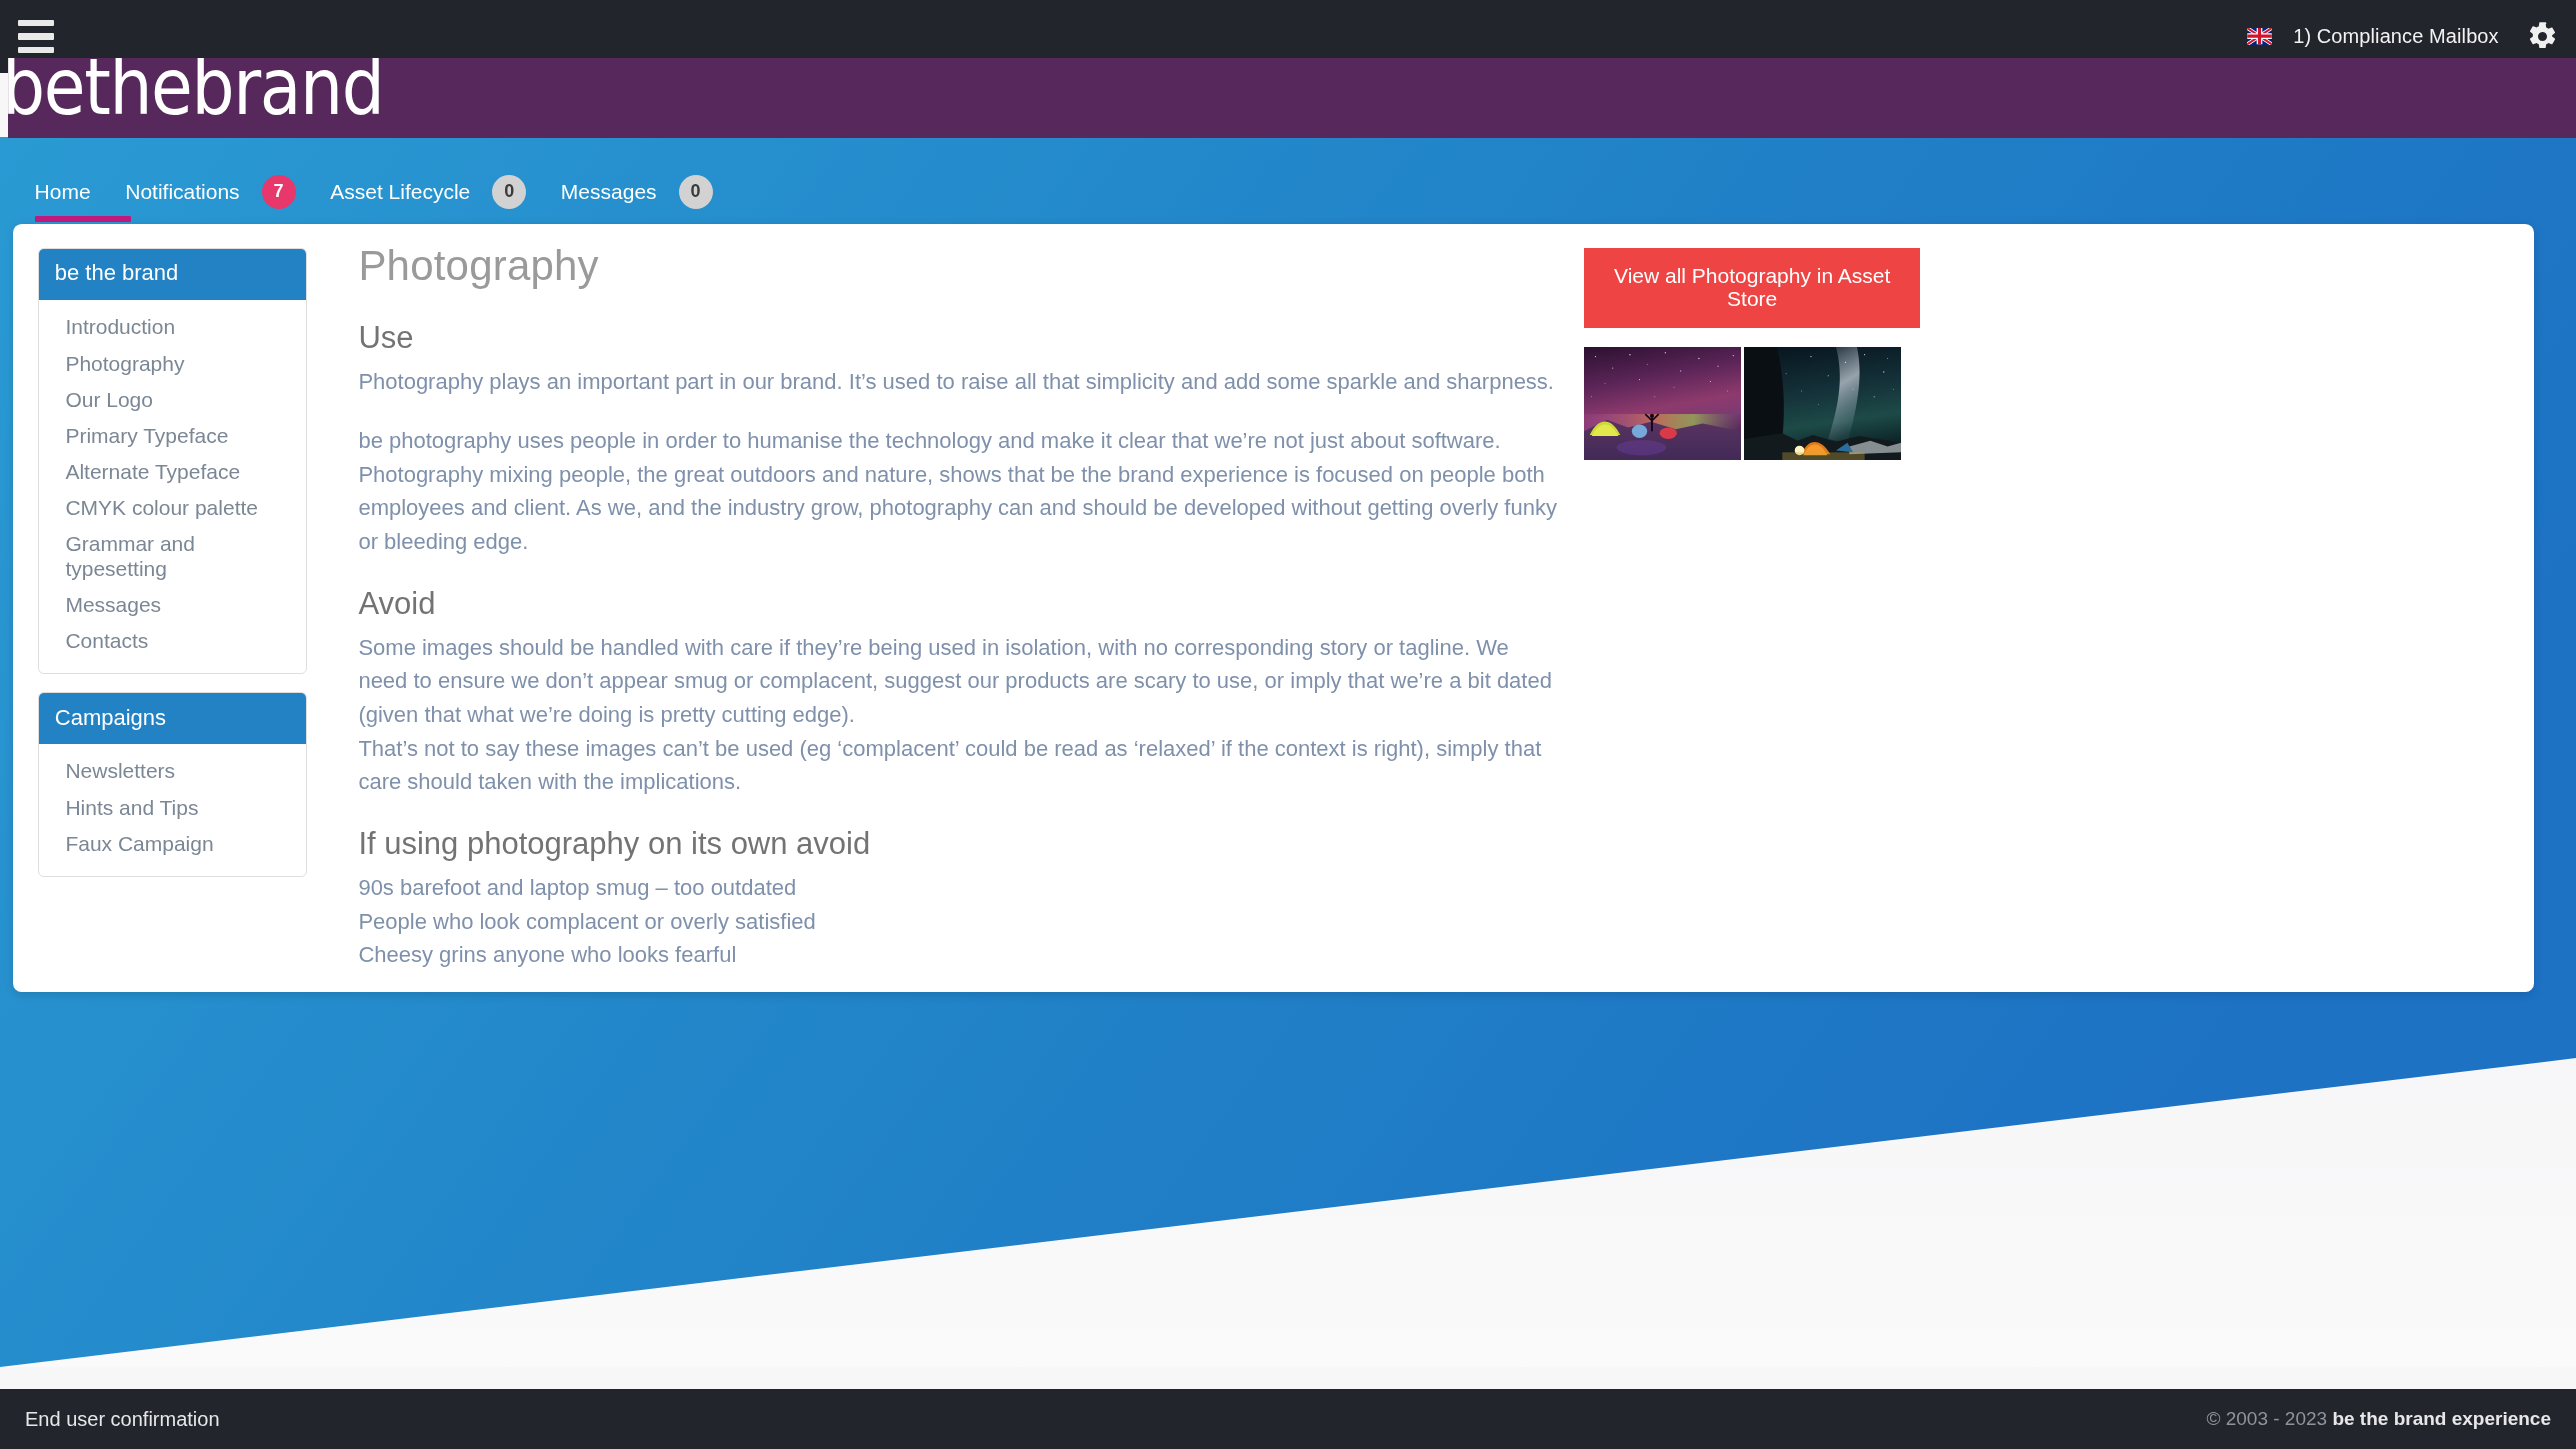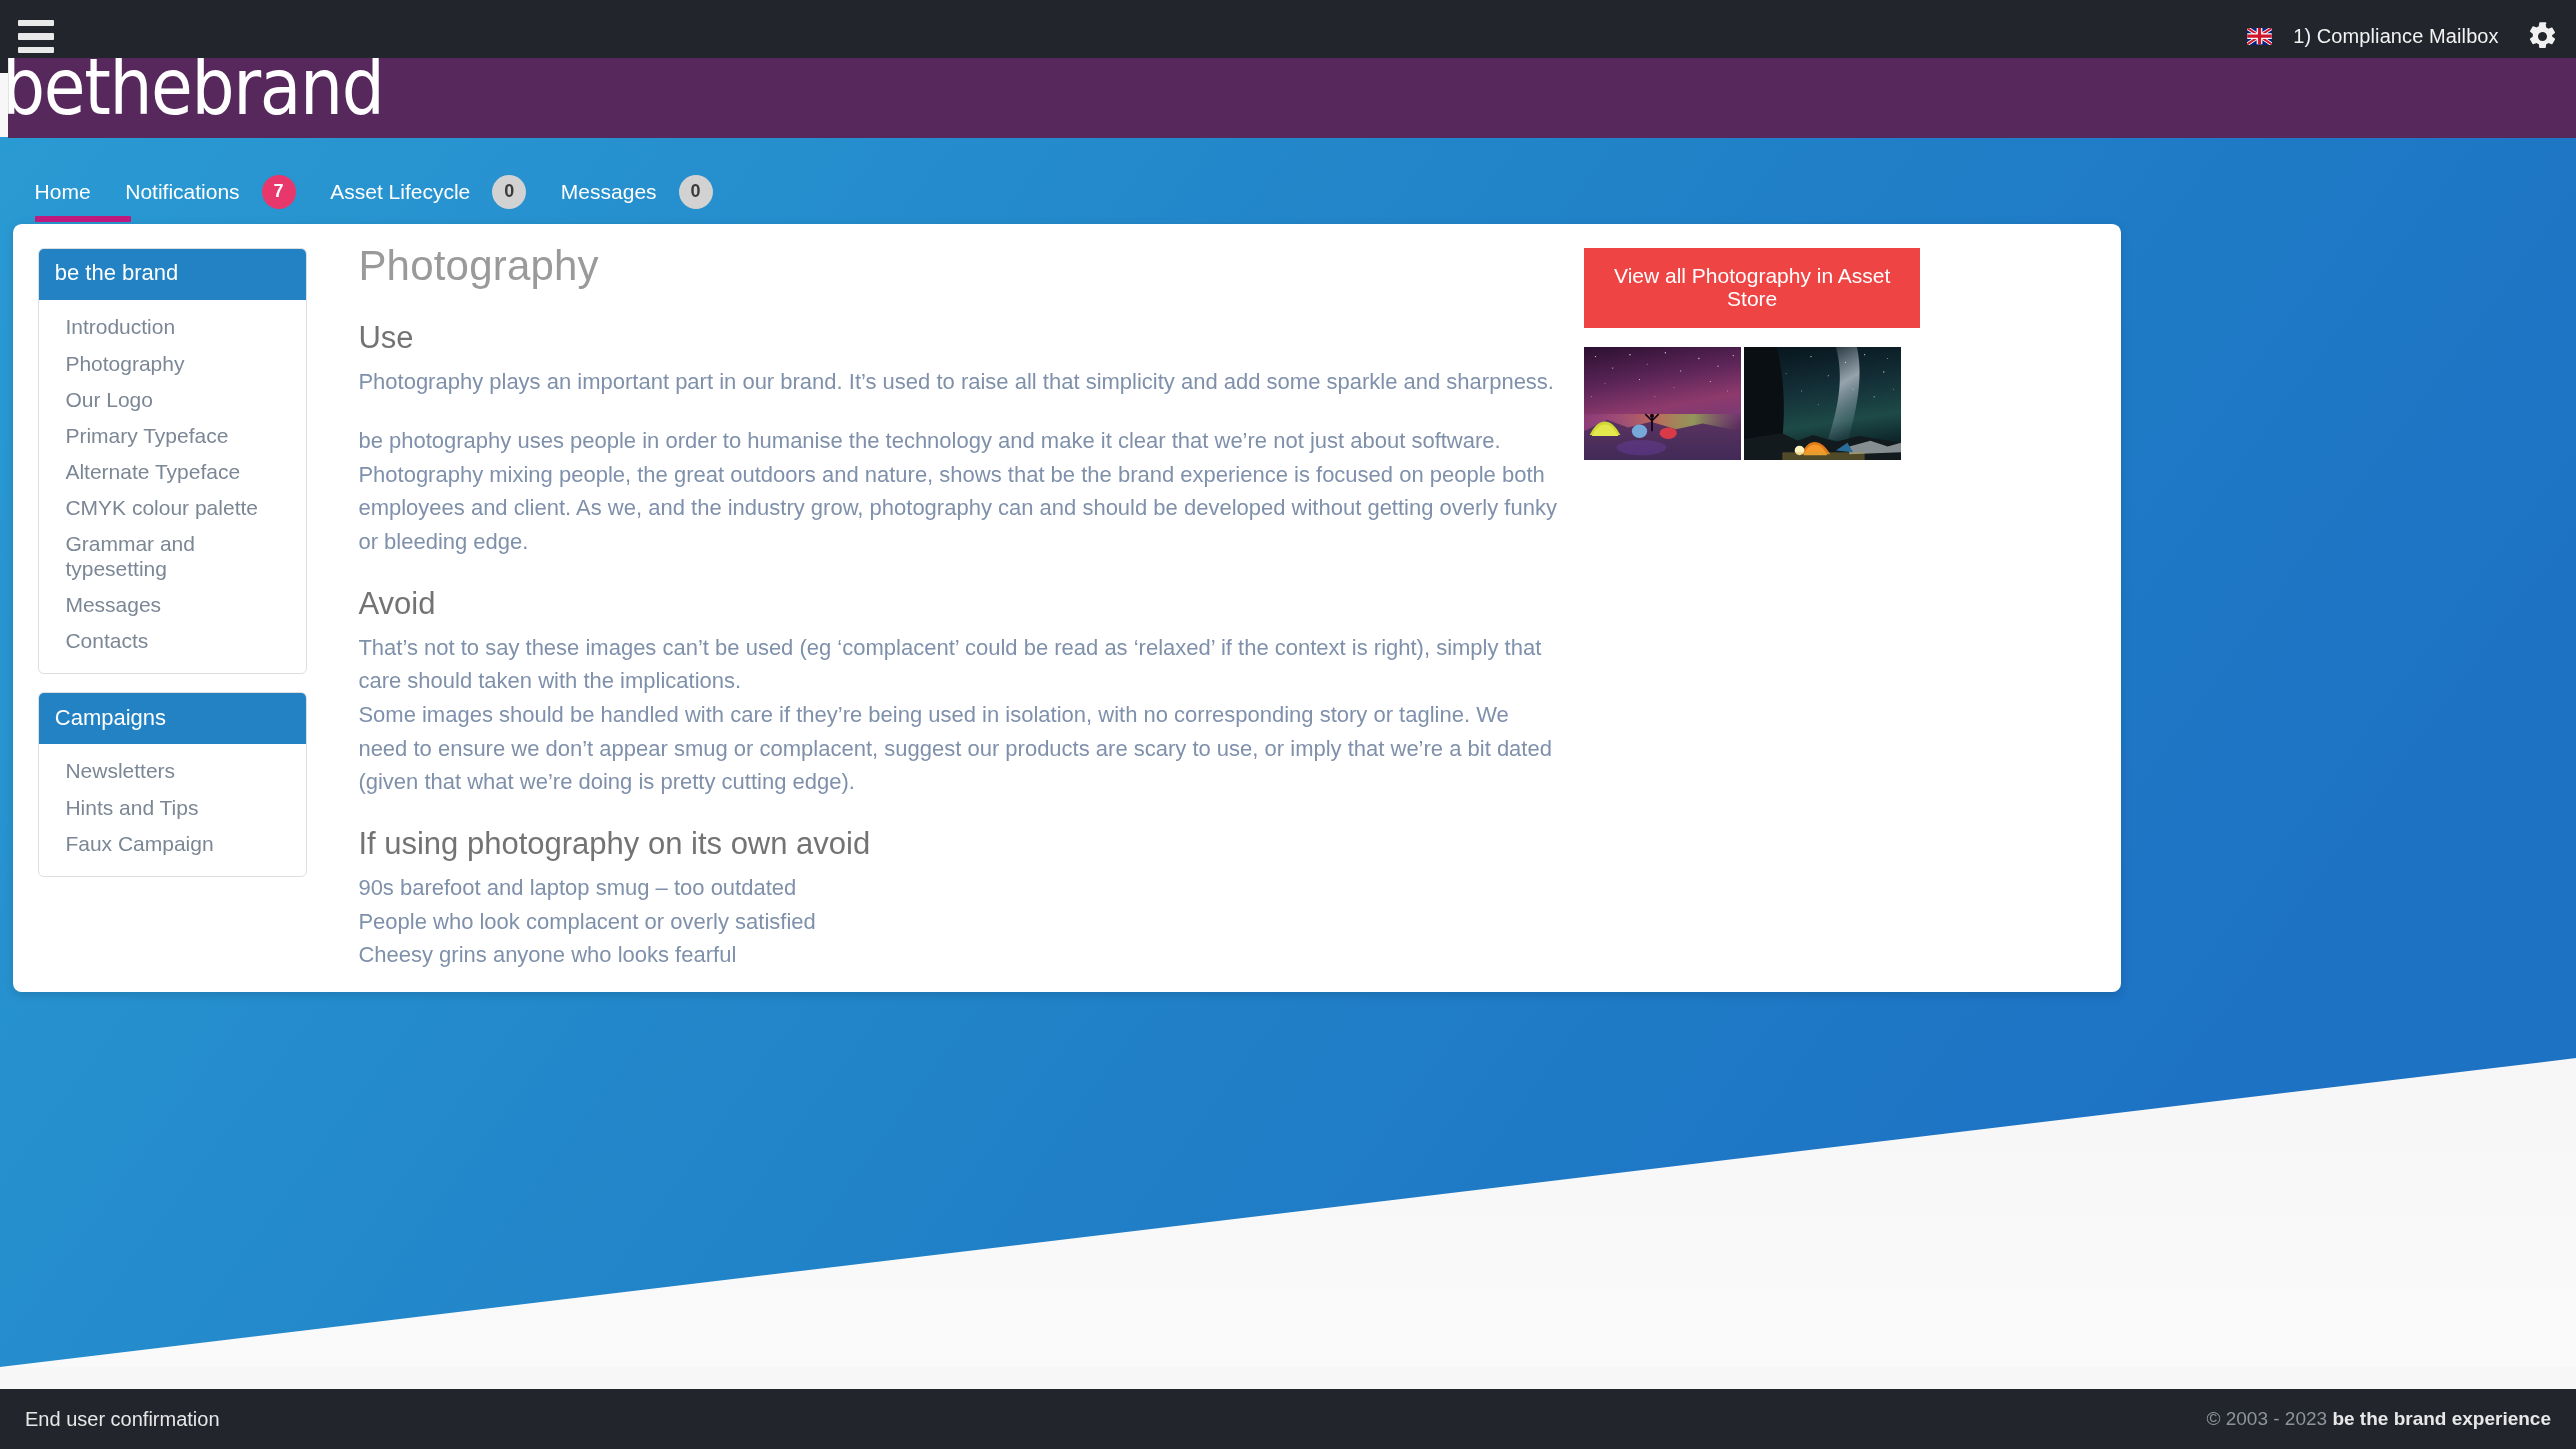--- a/index.html
+++ b/index.html
@@ -140,21 +140,21 @@
     left: 17.3px; bottom: -3.8px;
     width: 96px; height: 5.8px;
     background: #c0197d;
     border-radius: 1px;
   }
 
   
   #content-card {
     position: absolute;
     top: 224px; left: 13.4px;
-    width: 2108px;
+    width: 2521px;
     height: 768px;
     background: #ffffff;
     border-radius: 8.6px;
     box-shadow: 0 2.9px 9.6px rgba(0,0,0,0.13);
     z-index: 5;
     display: flex;
     padding: 13.4px 17.3px 27px 25px;
   }
 
   
@@ -384,22 +384,22 @@
     <div class="sec-head">Use</div>
     <p class="sec-para">Photography plays an important part in our brand. It’s used to raise all that simplicity and add some sparkle and sharpness.</p>
 
     <div class="gap"></div>
 
     <p class="sec-para">be photography uses people in order to humanise the technology and make it clear that we’re not just about software. Photography mixing people, the great outdoors and nature, shows that be the brand experience is focused on people both employees and client. As we, and the industry grow, photography can and should be developed without getting overly funky or bleeding edge.</p>
 
     <div class="gap"></div>
 
     <div class="sec-head">Avoid</div>
+    <p class="sec-para">Some images should be handled with care if they’re being used in isolation, with no corresponding story or tagline. We need to ensure we don’t appear smug or complacent, suggest our products are scary to use, or imply that we’re a bit dated (given that what we’re doing is pretty cutting edge).</p>
     <p class="sec-para">That’s not to say these images can’t be used (eg ‘complacent’ could be read as ‘relaxed’ if the context is right), simply that care should taken with the implications.</p>
-    <p class="sec-para">Some images should be handled with care if they’re being used in isolation, with no corresponding story or tagline. We need to ensure we don’t appear smug or complacent, suggest our products are scary to use, or imply that we’re a bit dated (given that what we’re doing is pretty cutting edge).</p>
 
     <div class="gap"></div>
 
     <div class="sec-head">If using photography on its own avoid</div>
     <p class="sec-para">90s barefoot and laptop smug – too outdated</p>
     <p class="sec-para">People who look complacent or overly satisfied</p>
     <p class="sec-para">Cheesy grins anyone who looks fearful</p>
   </div>
 
   <div id="rail">

